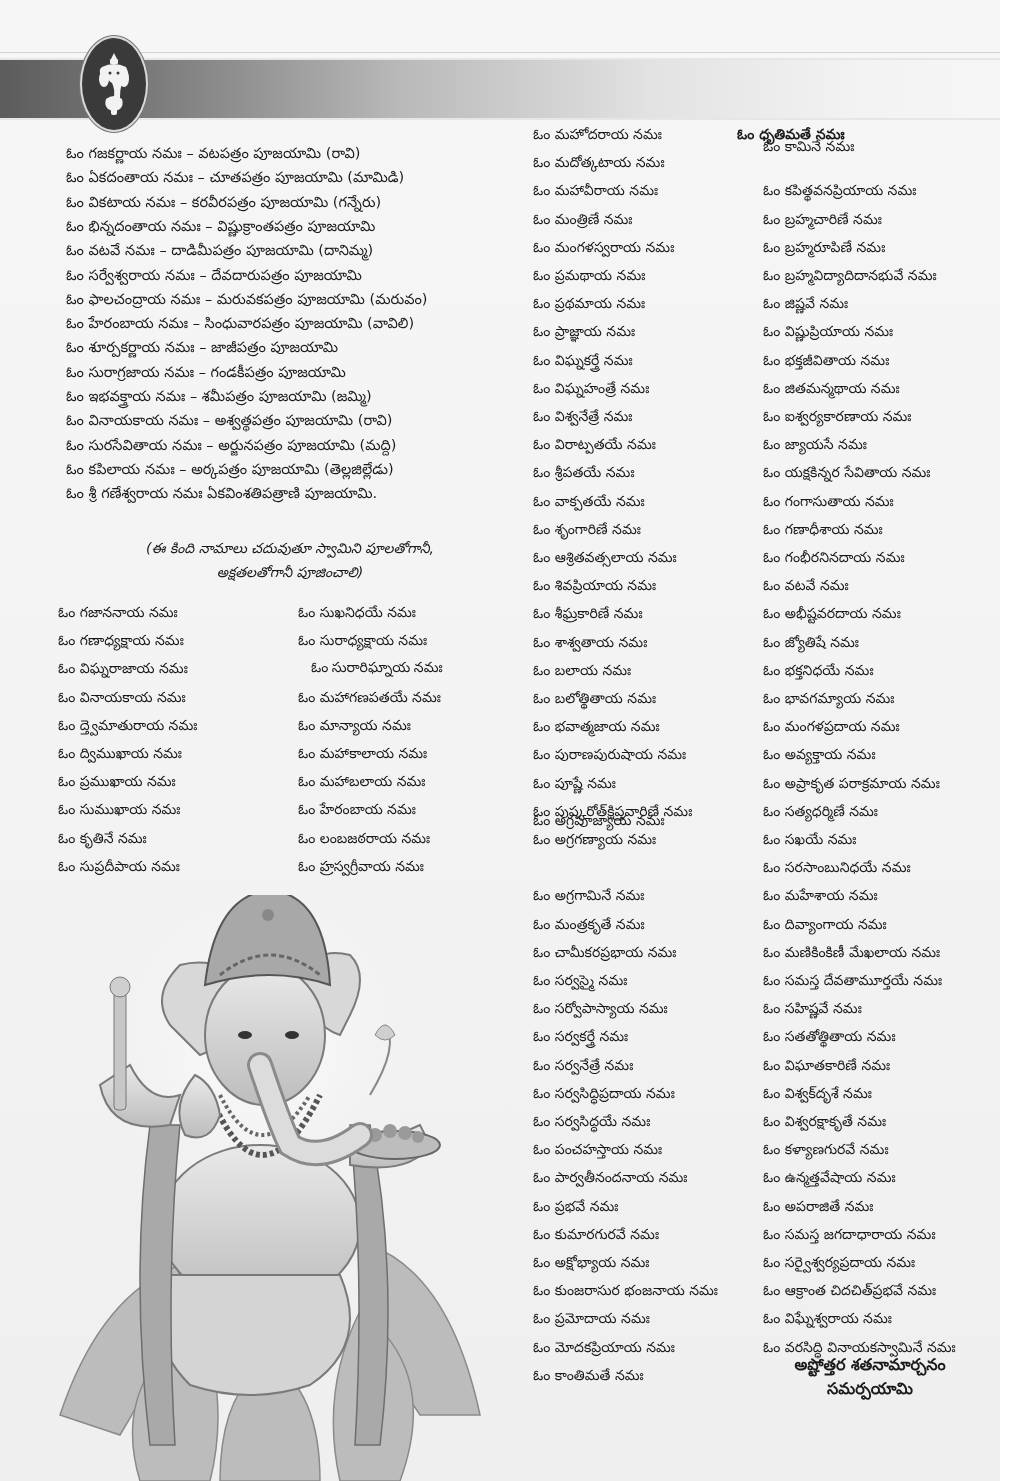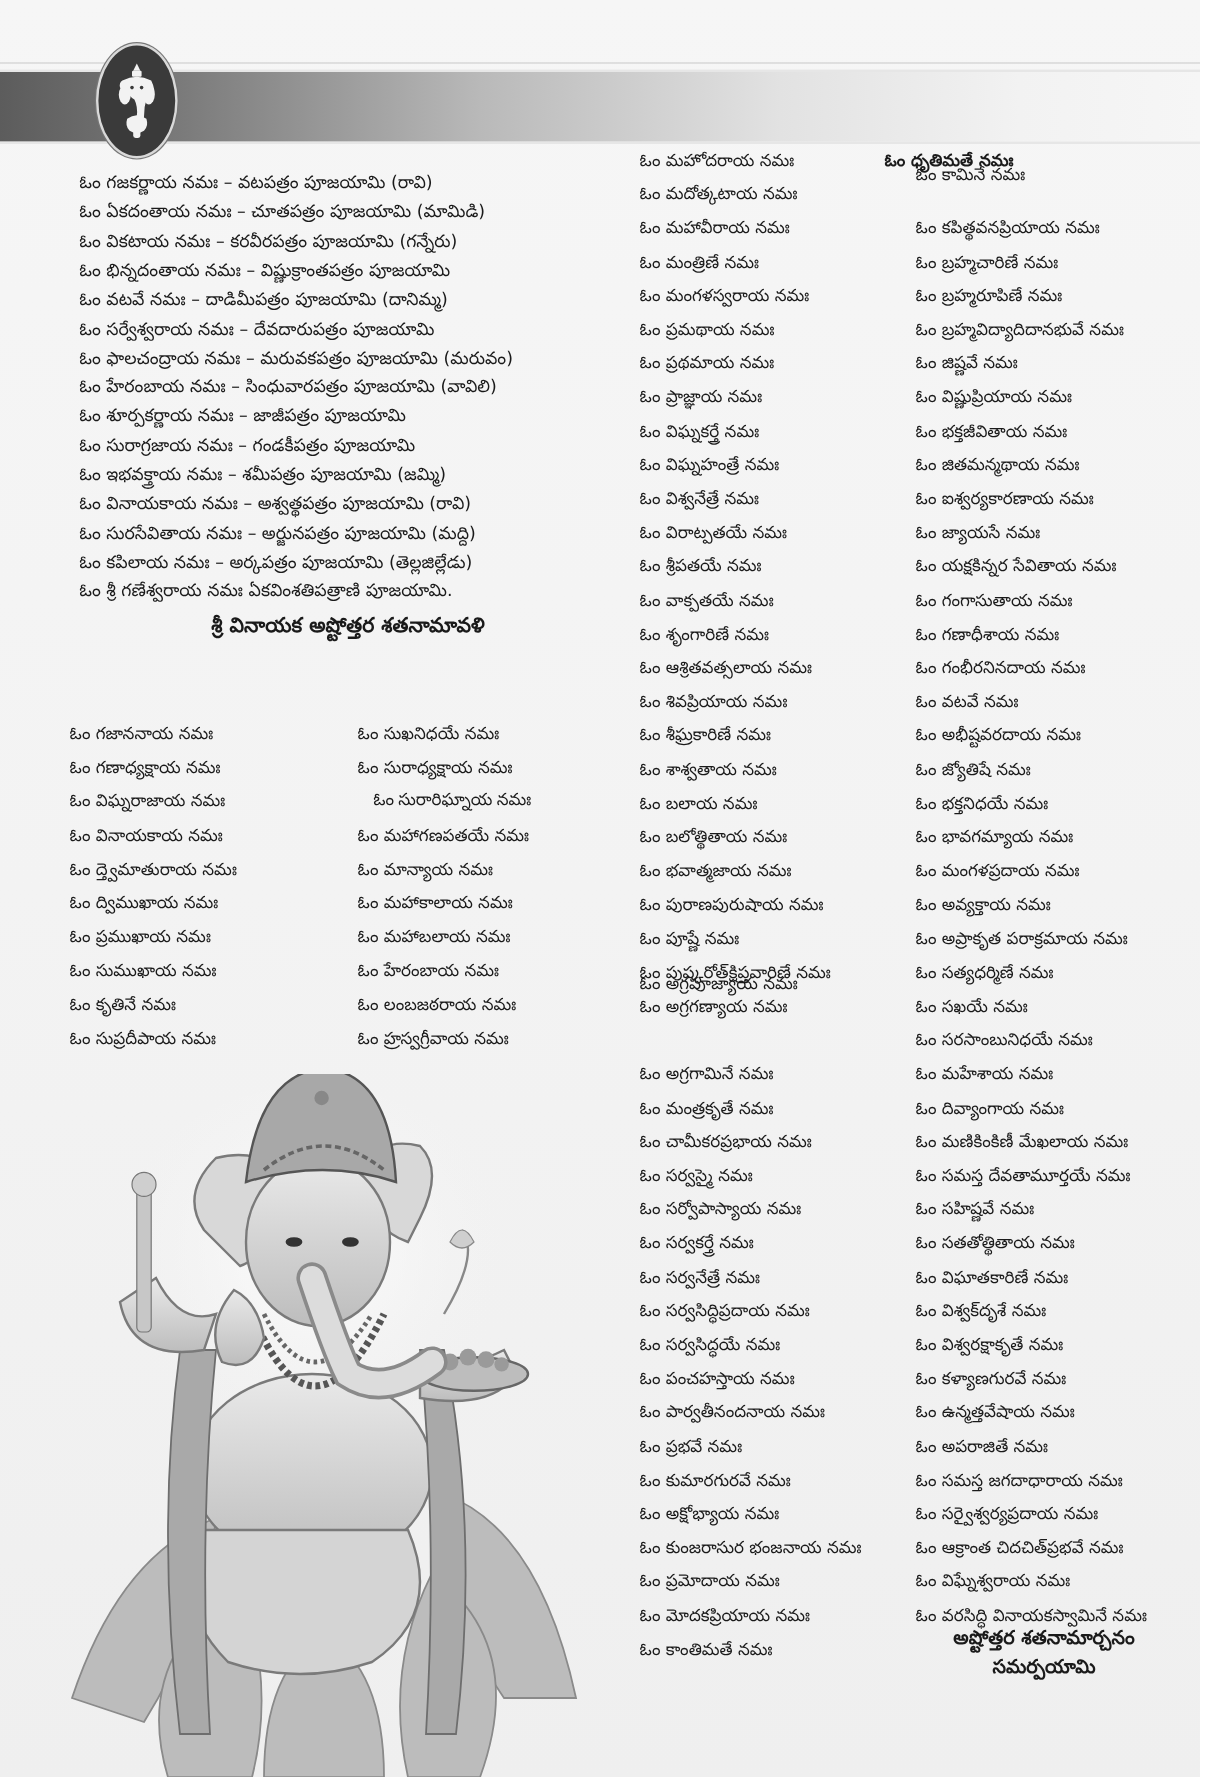--- a/index.html
+++ b/index.html
@@ -82,21 +82,22 @@
       <div class="line ln" style="left: 66px; top: 313.1px;">ఓం హేరంబాయ నమః – సింధువారపత్రం పూజయామి (వావిలి)</div>
       <div class="line ln" style="left: 66px; top: 337.4px;">ఓం శూర్పకర్ణాయ నమః – జాజీపత్రం పూజయామి</div>
       <div class="line ln" style="left: 66px; top: 361.7px;">ఓం సురాగ్రజాయ నమః – గండకీపత్రం పూజయామి</div>
       <div class="line ln" style="left: 66px; top: 386px;">ఓం ఇభవక్త్రాయ నమః – శమీపత్రం పూజయామి (జమ్మి)</div>
       <div class="line ln" style="left: 66px; top: 410.3px;">ఓం వినాయకాయ నమః – అశ్వత్థపత్రం పూజయామి (రావి)</div>
       <div class="line ln" style="left: 66px; top: 434.6px;">ఓం సురసేవితాయ నమః – అర్జునపత్రం పూజయామి (మద్ది)</div>
       <div class="line ln" style="left: 66px; top: 458.9px;">ఓం కపిలాయ నమః – అర్కపత్రం పూజయామి (తెల్లజిల్లేడు)</div>
       <div class="line ln" style="left: 66px; top: 483.2px;">ఓం శ్రీ గణేశ్వరాయ నమః ఏకవింశతిపత్రాణి పూజయామి.</div>
     </div>
 
-  <div class="title" style="top:512px;">శ్రీ వినాయక అష్టోత్తర శతనామావళి</div>
+  <div class="subtitle" style="top:540px;">(ఈ కింది నామాలు చదువుతూ స్వామిని పూలతోగానీ,</div>
+  <div class="subtitle" style="top:564px;">అక్షతలతోగానీ పూజించాలి)</div>
 
   <div id="col1">
       <div class="line " style="left: 58px; top: 602px; text-align: center;">ఓం గజాననాయ నమః</div>
       <div class="line " style="left: 58px; top: 630.2px;">ఓం గణాధ్యక్షాయ నమః</div>
       <div class="line " style="left: 58px; top: 658.4px;">ఓం విఘ్నరాజాయ నమః</div>
       <div class="line " style="left: 58px; top: 686.6px;">ఓం వినాయకాయ నమః</div>
       <div class="line " style="left: 58px; top: 714.8px;">ఓం ద్త్వెమాతురాయ నమః</div>
       <div class="line " style="left: 58px; top: 743px;">ఓం ద్విముఖాయ నమః</div>
       <div class="line " style="left: 58px; top: 771.2px;">ఓం ప్రముఖాయ నమః</div>
       <div class="line " style="left: 58px; top: 799.4px;">ఓం సుముఖాయ నమః</div>

